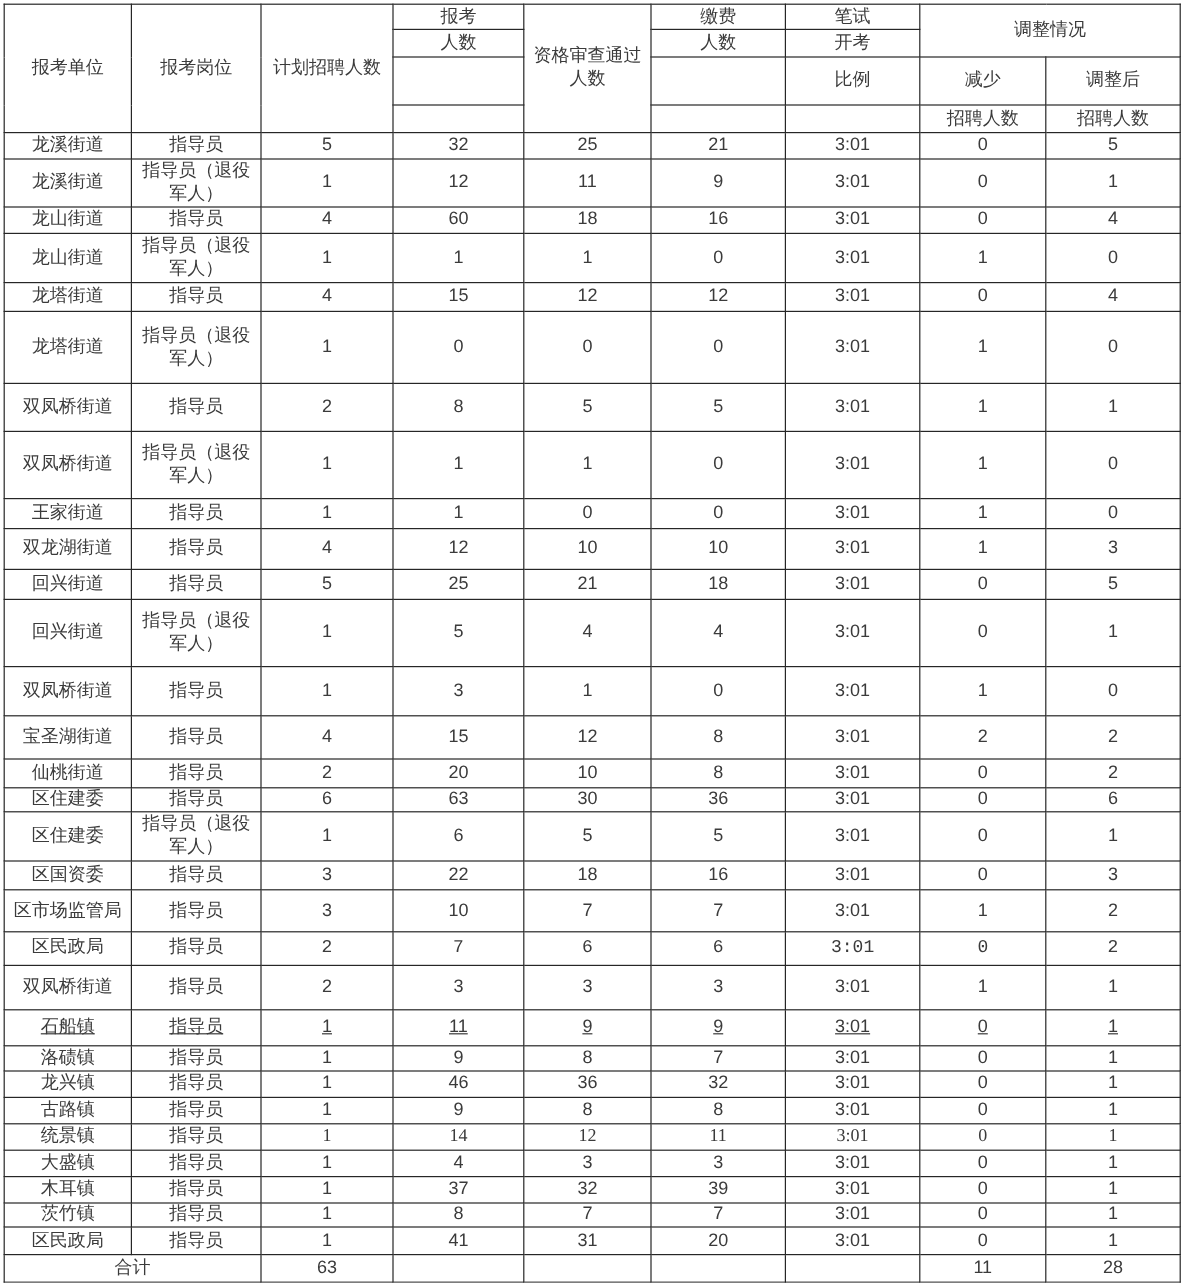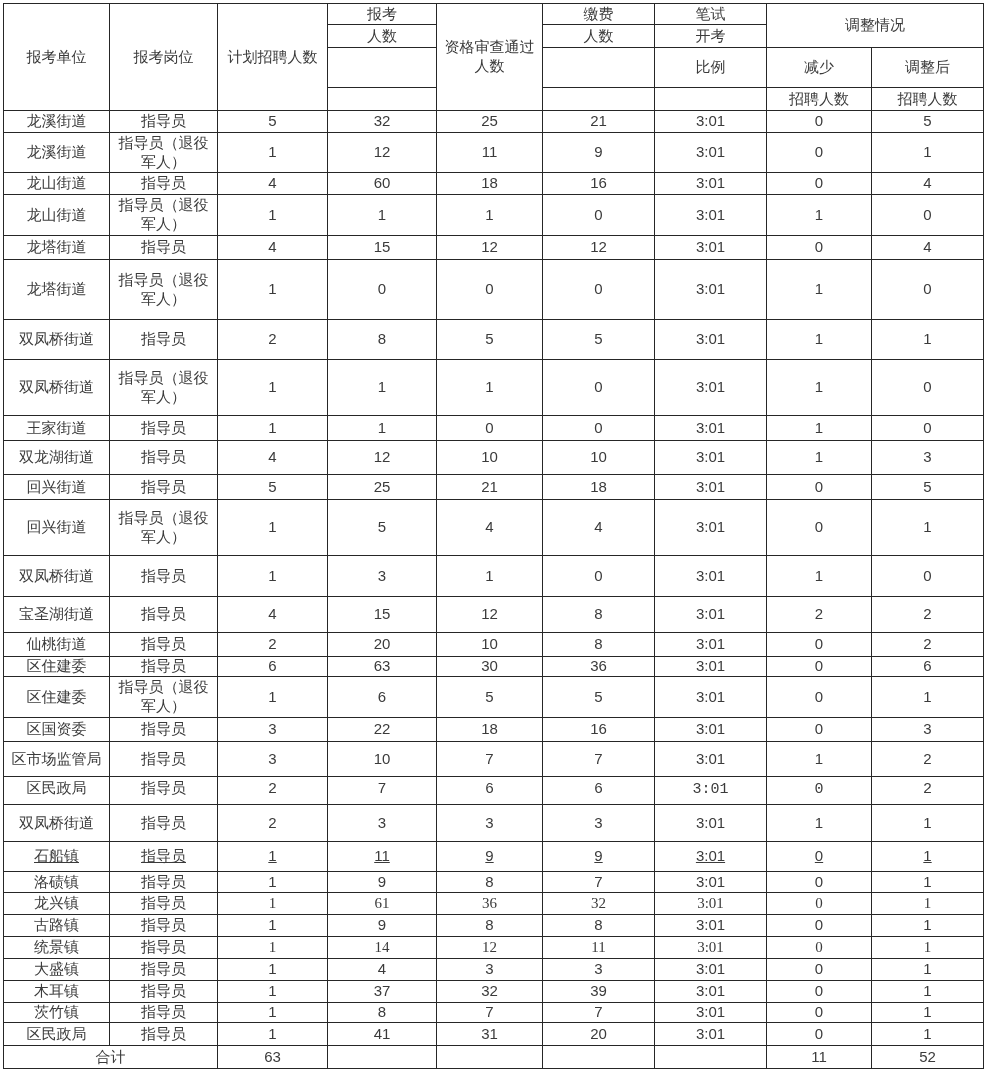--- a/index.html
+++ b/index.html
@@ -331,25 +331,25 @@
           <td>洛碛镇</td>
           <td>指导员</td>
           <td>1</td>
           <td>9</td>
           <td>8</td>
           <td>7</td>
           <td>3:01</td>
           <td>0</td>
           <td>1</td>
         </tr>
-        <tr style="height: 22px; font-family: Liberation Serif, serif;">
+        <tr style="height: 22px;">
           <td>龙兴镇</td>
           <td>指导员</td>
           <td>1</td>
-          <td>61</td>
+          <td>46</td>
           <td>36</td>
           <td>32</td>
           <td>3:01</td>
           <td>0</td>
           <td>1</td>
         </tr>
         <tr style="height: 22px;">
           <td>古路镇</td>
           <td>指导员</td>
           <td>1</td>
@@ -418,17 +418,17 @@
       </tbody>
     <tbody>
       <tr style="height:23px">
         <td colspan="2">合计</td>
         <td>63</td>
         <td></td>
         <td></td>
         <td></td>
         <td></td>
         <td>11</td>
-        <td>52</td>
+        <td>28</td>
       </tr>
     </tbody>
   </table>
 </div>
 
 </body></html>

